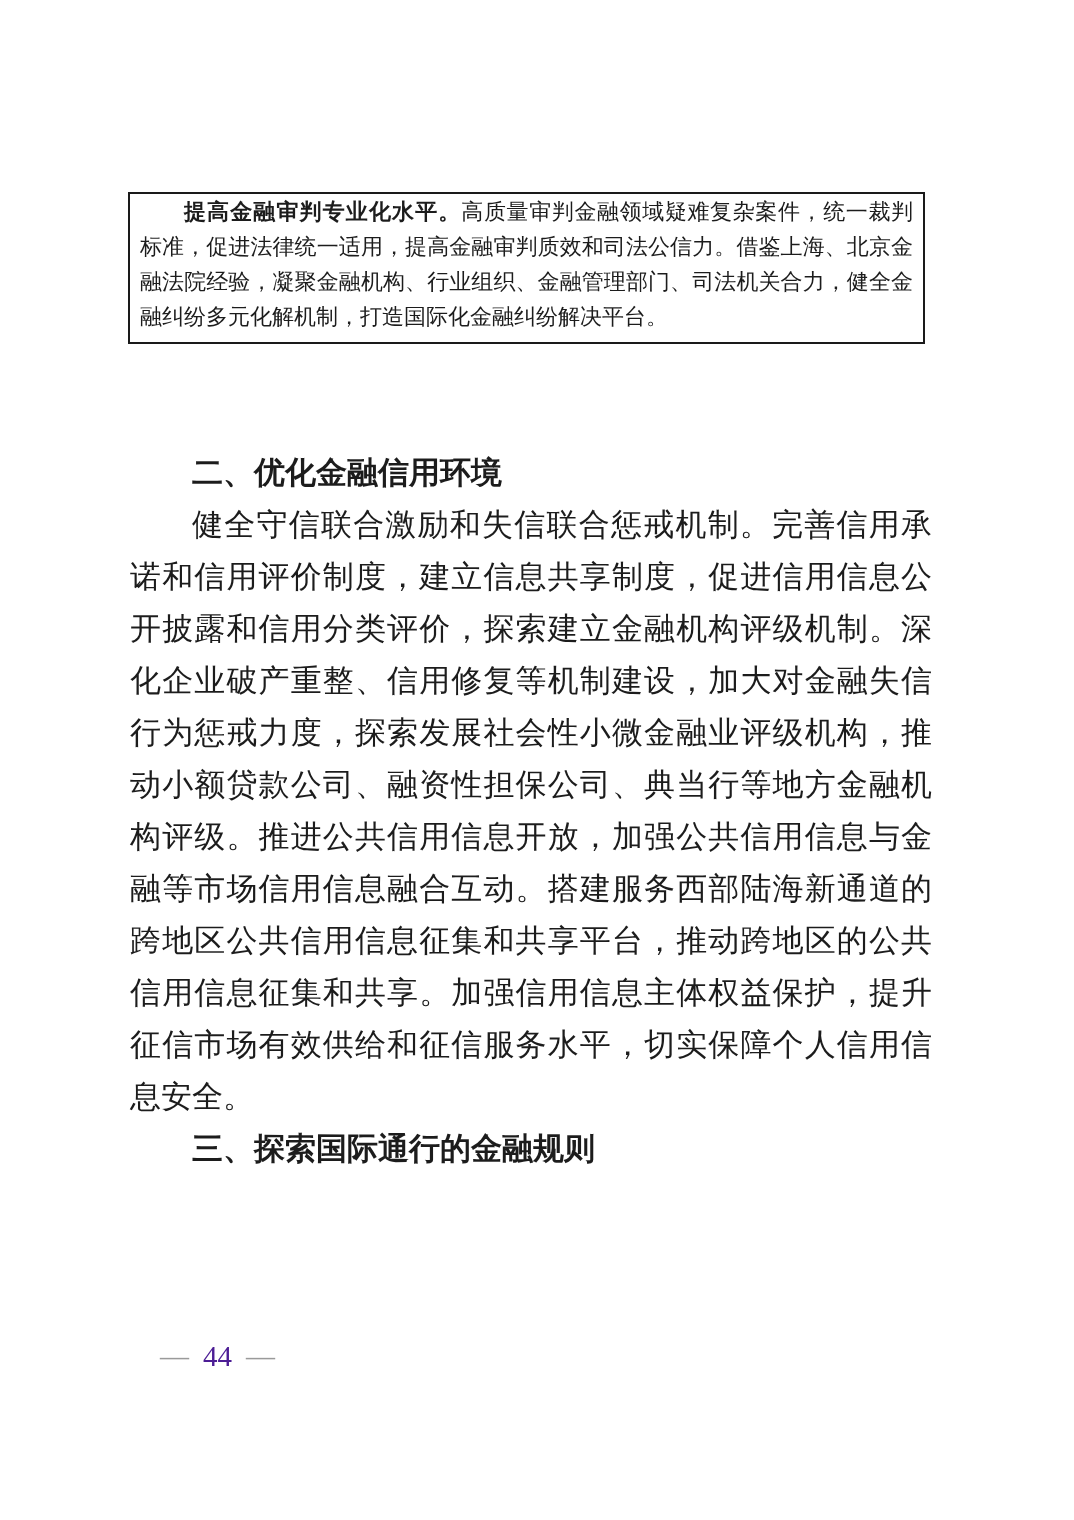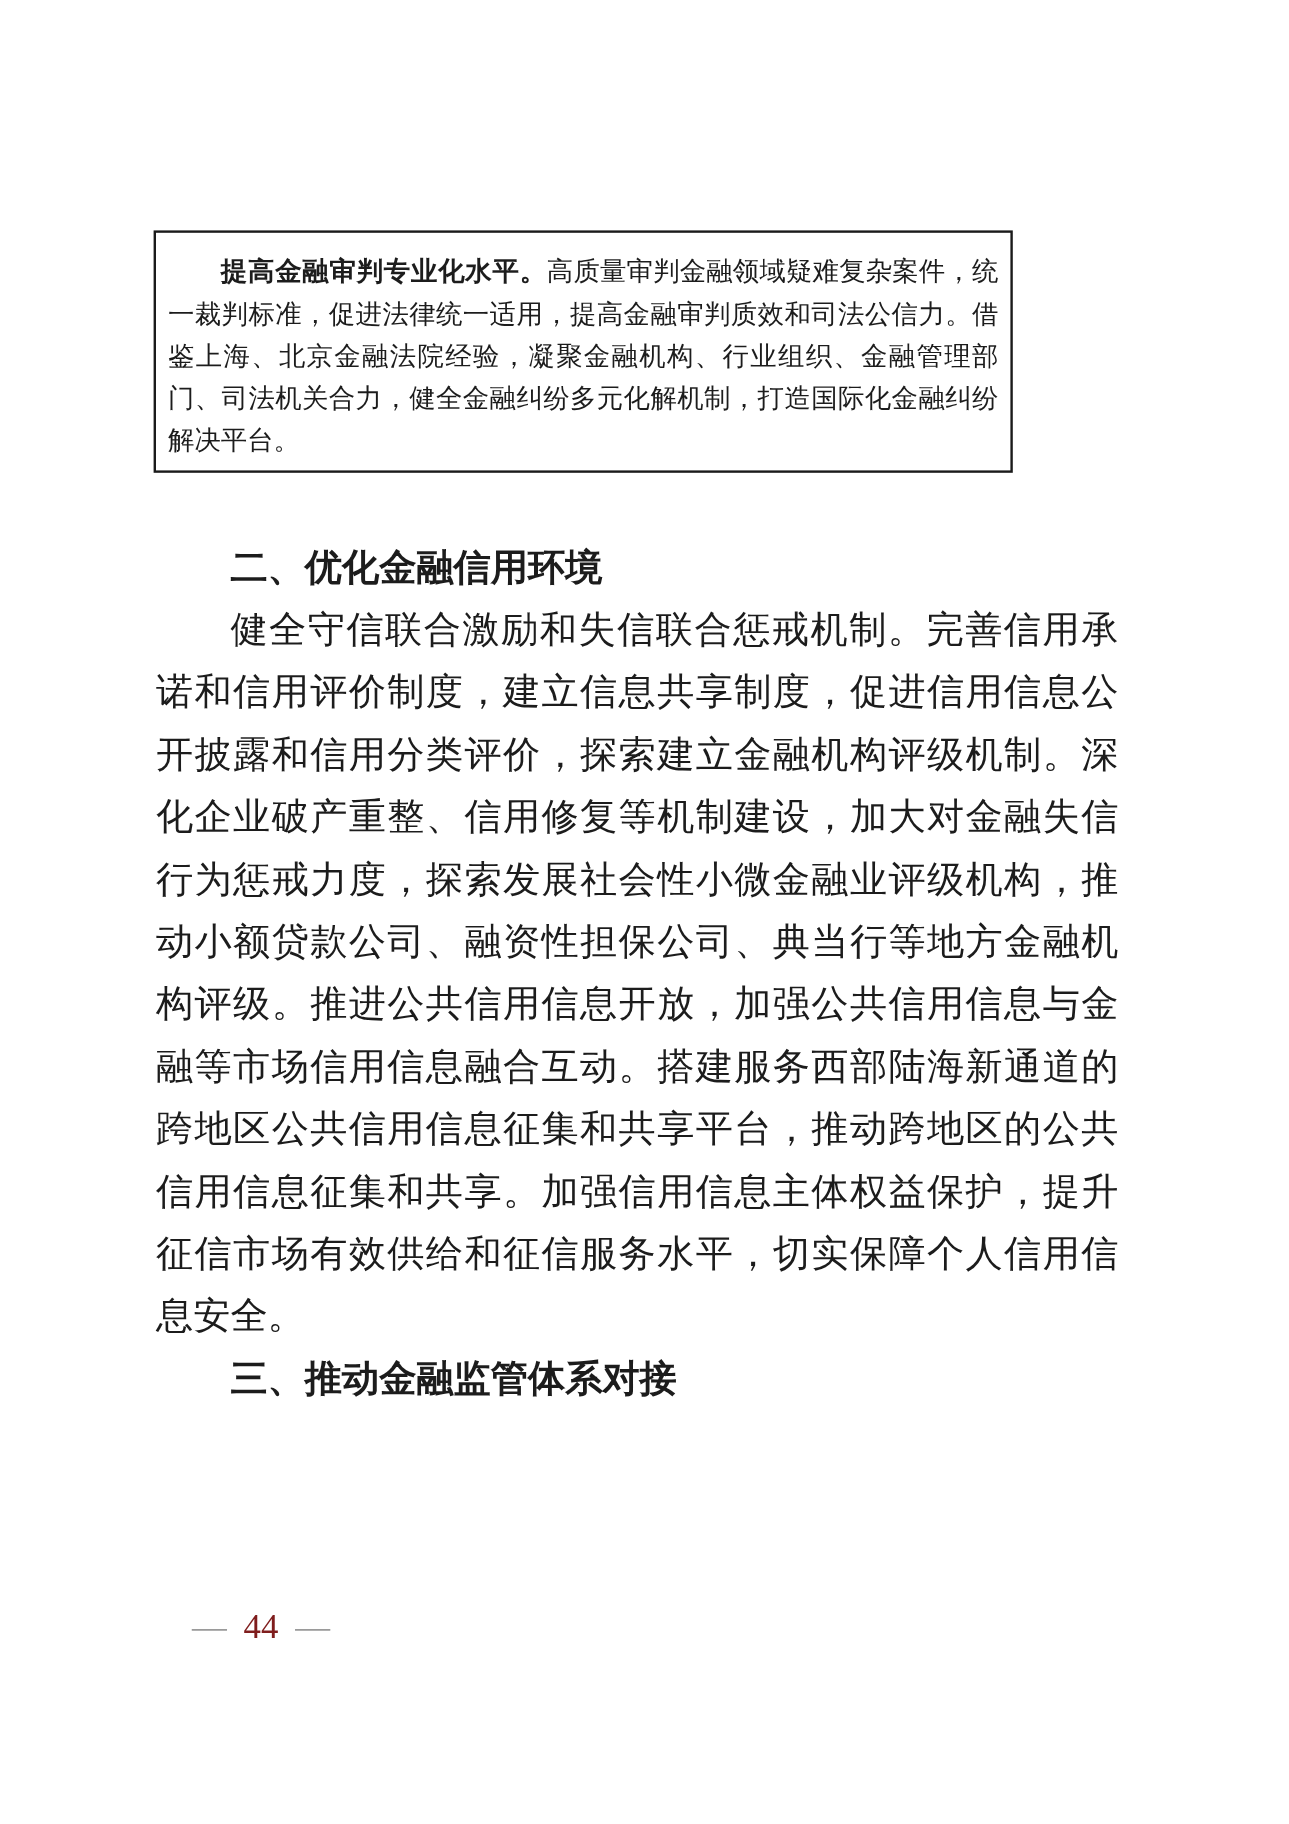--- a/index.html
+++ b/index.html
@@ -15,23 +15,23 @@
     overflow: hidden;
     font-family: "Liberation Serif", "DejaVu Serif", serif;
     color: #1c1c1c;
   }
   
   .highlight-box {
     box-sizing: border-box;
     position: absolute;
     left: 128px;
     top: 192px;
-    width: 716px;
+    width: 797px;
     border: 2px solid #1a1a1a;
-    padding: 14px 10px 8px 10px;
+    padding: 0 10px 8px 10px;
     font-size: 22px;
     line-height: 35px;
     text-align: justify;
   }
   .box-para {
     margin: 0;
     text-indent: 2em;
   }
   .box-para .lead {
     font-family: "DejaVu Sans", "Liberation Sans", sans-serif;
@@ -64,36 +64,36 @@
     top: 1338px;
     font-size: 29px;
     line-height: 36px;
     white-space: nowrap;
   }
   .page-footer .dash {
     color: #9a9a9a;
     letter-spacing: 0;
   }
   .page-footer .num {
-    color: #7f1d1d;
+    color: #4c1d95;
     margin: 0 14px;
   }
 </style>
 </head>
 <body>
 
 <div class="page">
 
   <div class="highlight-box">
     <p class="box-para"><span class="lead">提高金融审判专业化水平。</span><span>高质量审判金融领域疑难复杂案件，统一裁判标准，促进法律统一适用，提高金融审判质效和司法公信力。借鉴上海、北京金融法院经验，凝聚金融机构、行业组织、金融管理部门、司法机关合力，健全金融纠纷多元化解机制，打造国际化金融纠纷解决平台。</span></p>
   </div>
 
   <div class="main-text">
     <p class="section-heading">二、优化金融信用环境</p>
     <p class="body-para">健全守信联合激励和失信联合惩戒机制。完善信用承诺和信用评价制度，建立信息共享制度，促进信用信息公开披露和信用分类评价，探索建立金融机构评级机制。深化企业破产重整、信用修复等机制建设，加大对金融失信行为惩戒力度，探索发展社会性小微金融业评级机构，推动小额贷款公司、融资性担保公司、典当行等地方金融机构评级。推进公共信用信息开放，加强公共信用信息与金融等市场信用信息融合互动。搭建服务西部陆海新通道的跨地区公共信用信息征集和共享平台，推动跨地区的公共信用信息征集和共享。加强信用信息主体权益保护，提升征信市场有效供给和征信服务水平，切实保障个人信用信息安全。</p>
-    <p class="section-heading">三、推动金融监管体系对接</p>
+    <p class="section-heading">三、探索国际通行的金融规则</p>
   </div>
 
   <div class="page-footer">
     <span class="dash">—</span><span class="num">44</span><span class="dash">—</span>
   </div>
 
 </div>
 
 </body></html>

